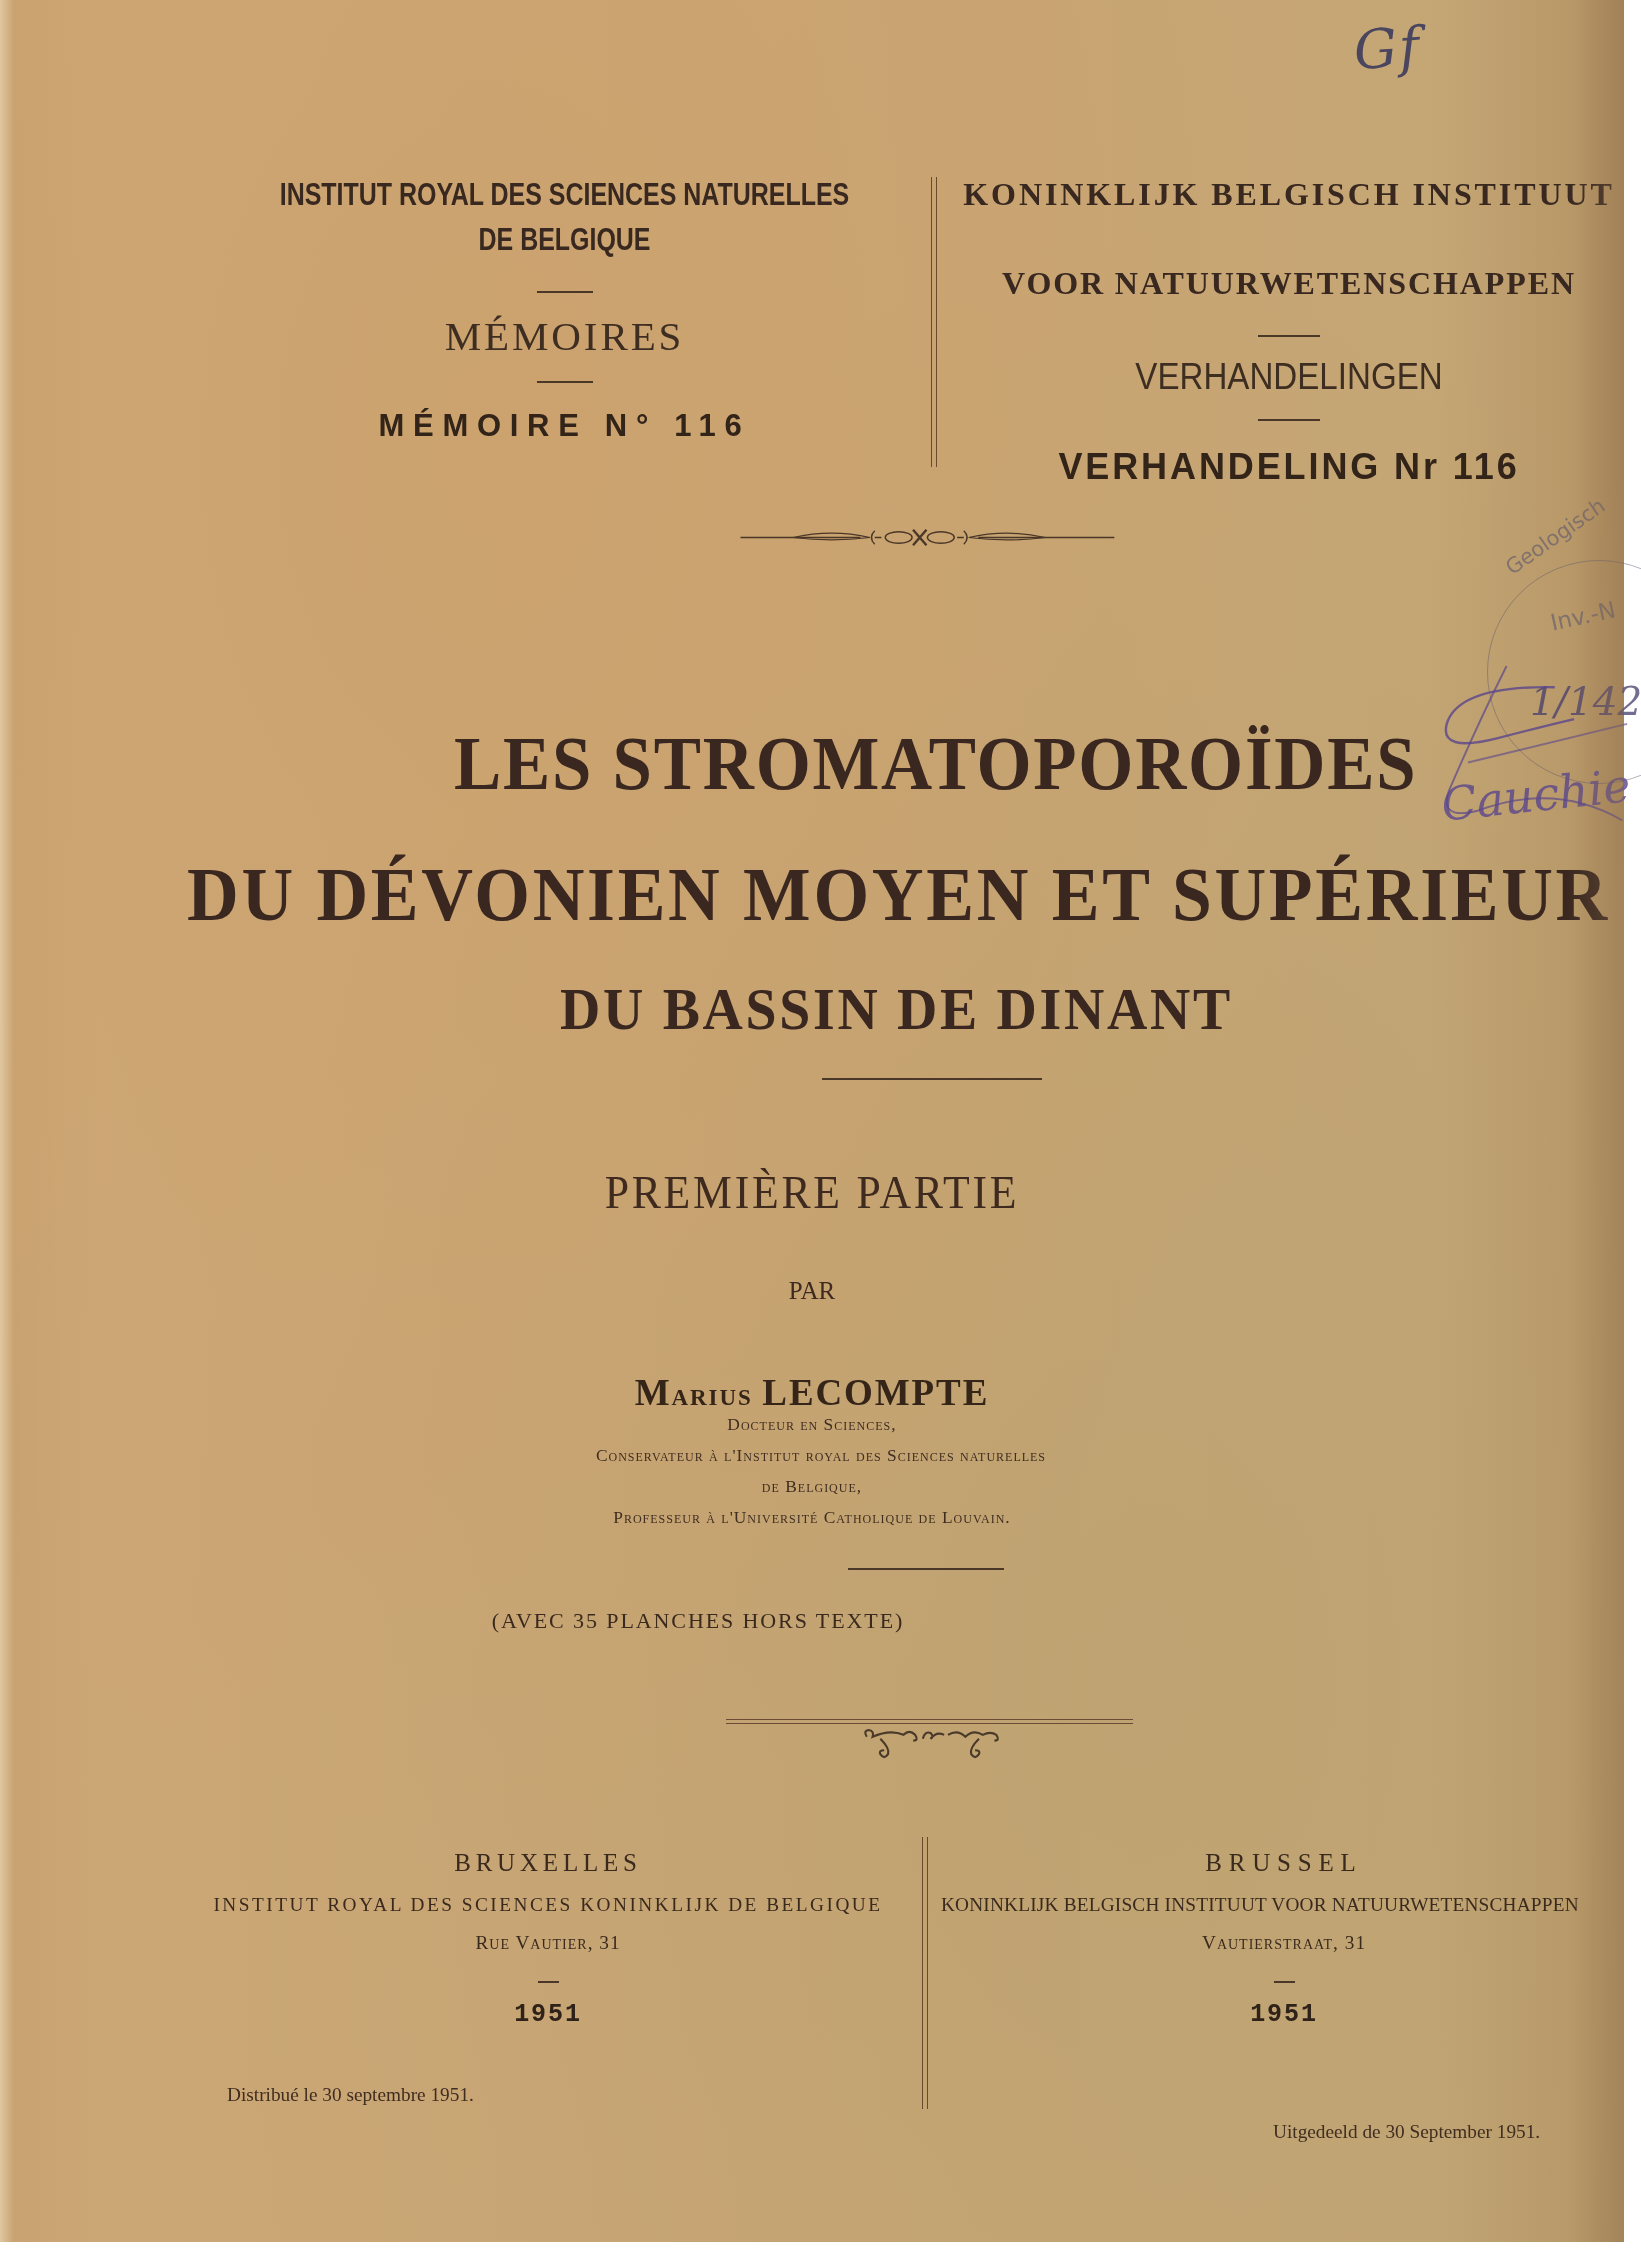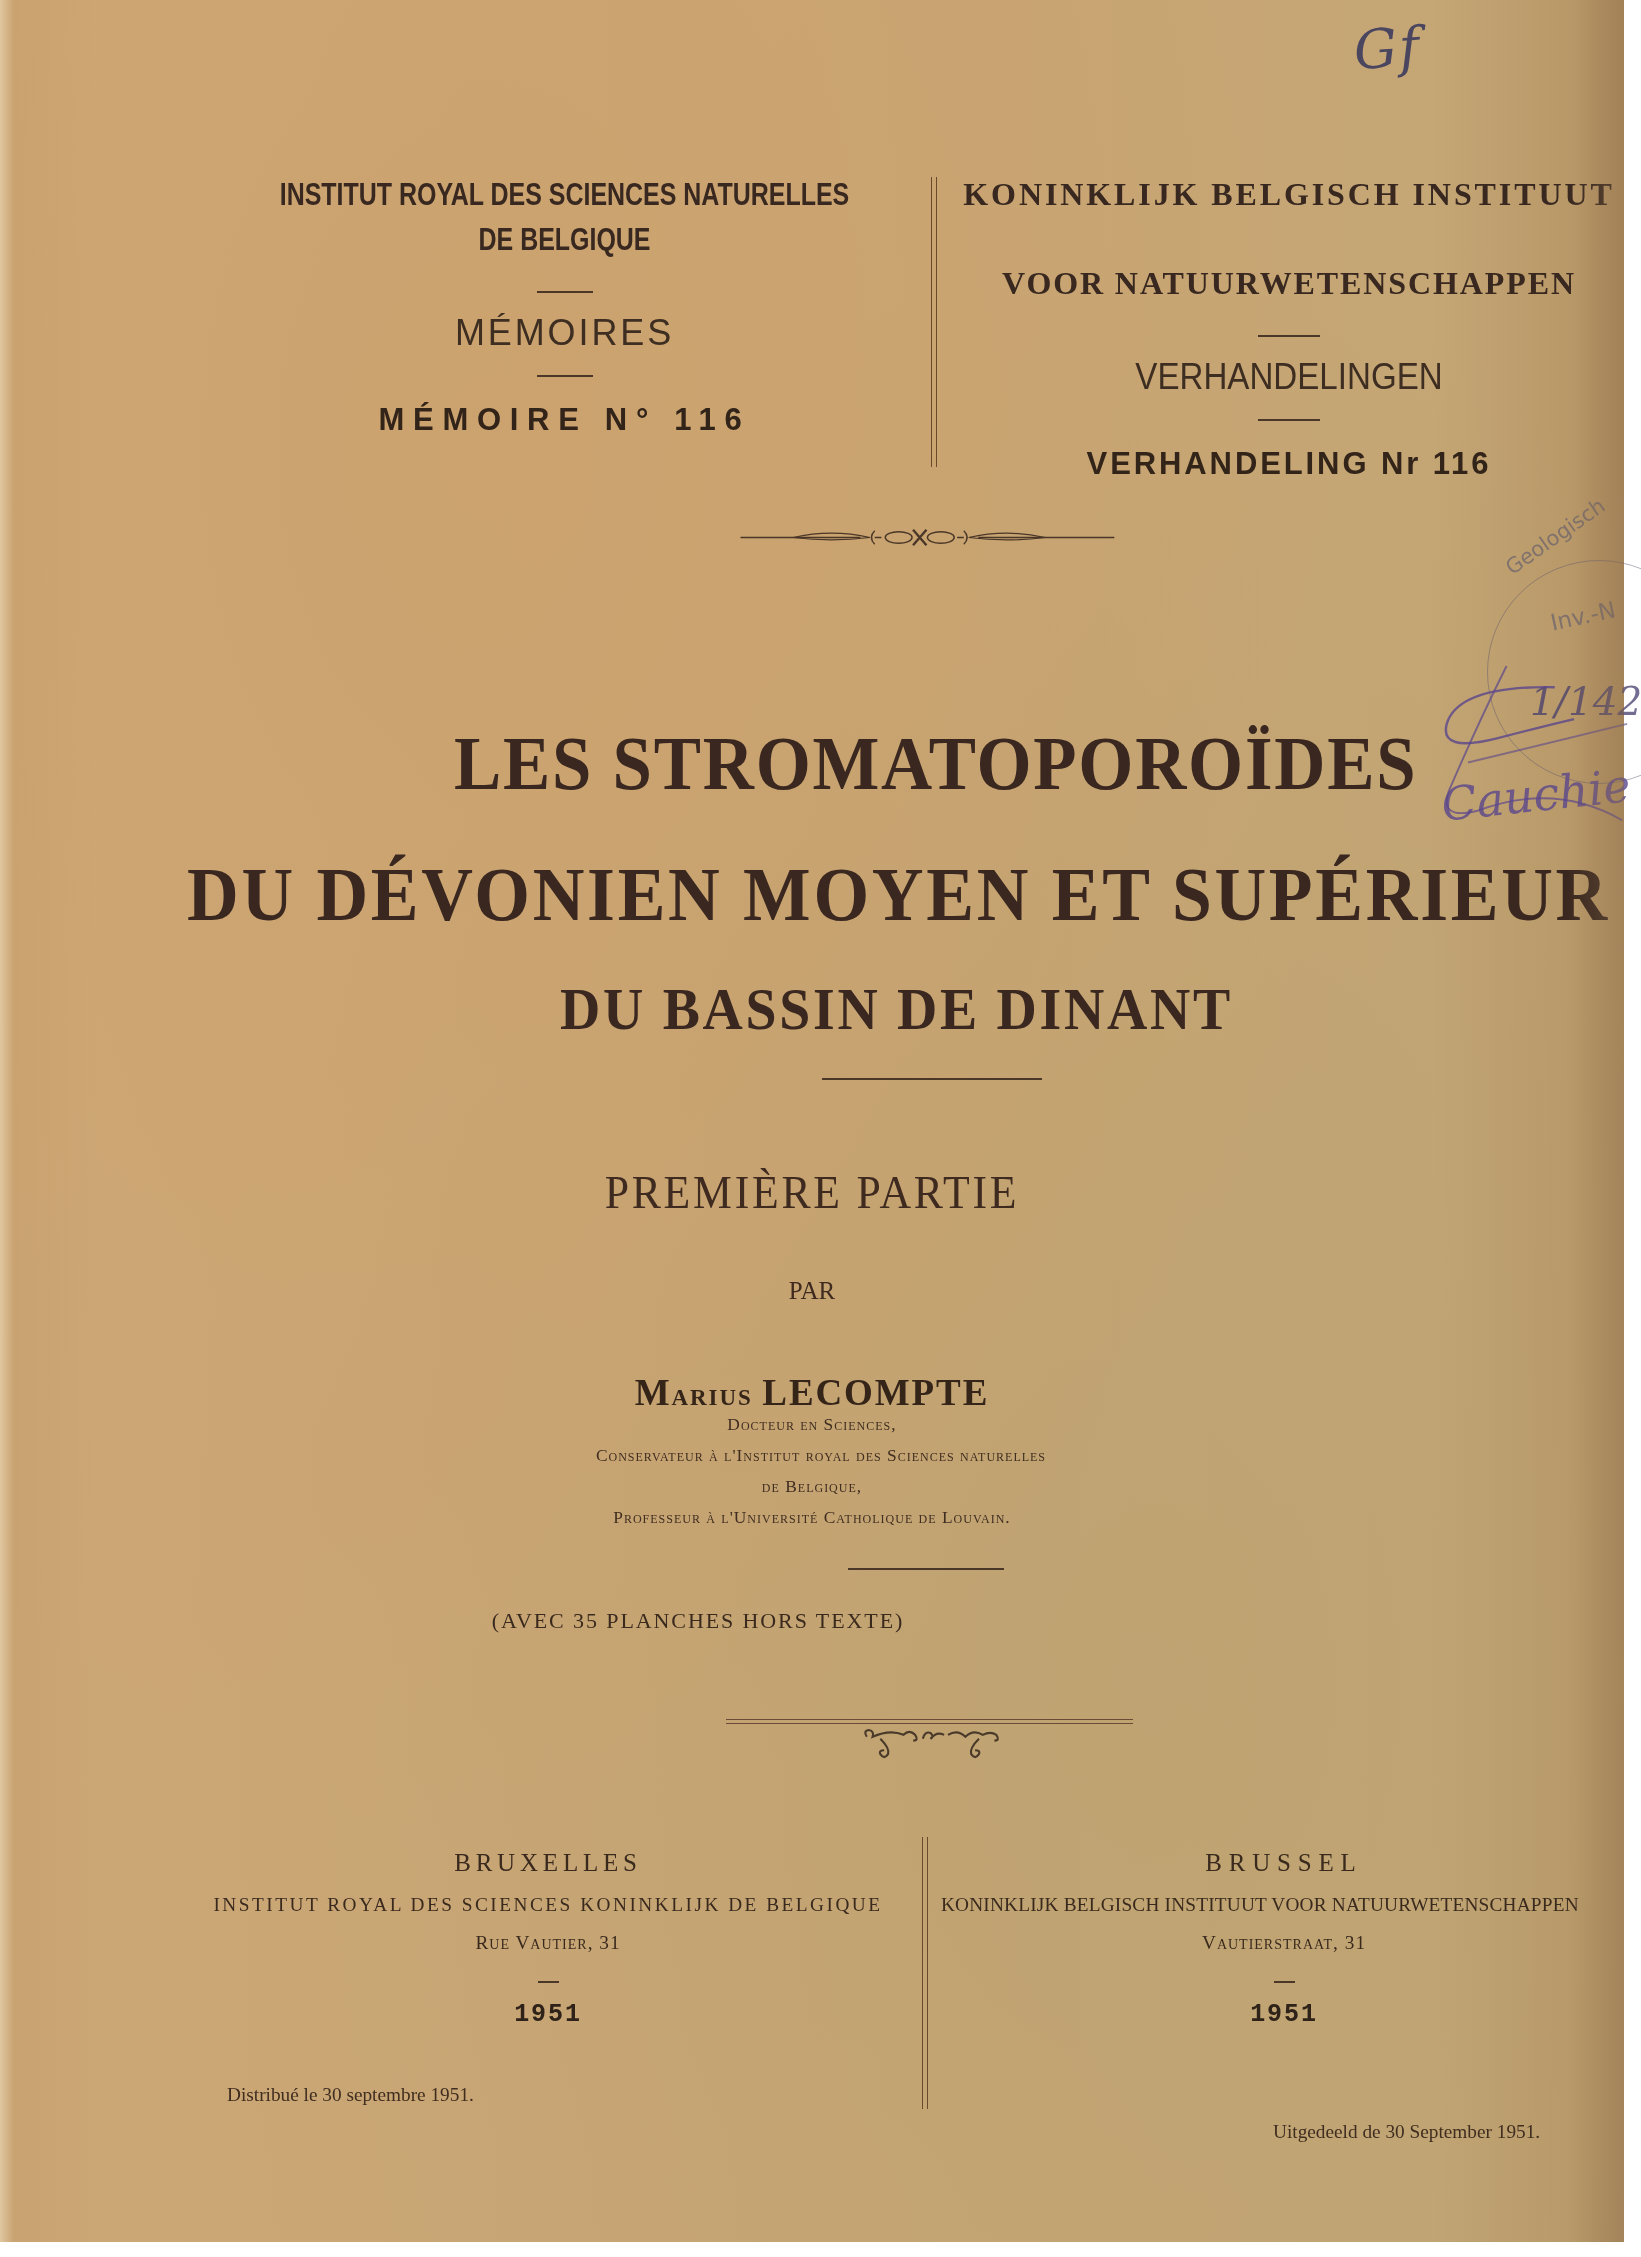--- a/index.html
+++ b/index.html
@@ -77,43 +77,43 @@
       white-space: nowrap;
       color: #382820;
     }
     .short-rule {
       width: 56px;
       height: 1.9px;
       background: #4a3728;
       margin: 0 auto;
     }
     .series-name {
-      font-family: Liberation Sans, sans-serif;
-      font-size: 36px;
+      font-family: Liberation Serif, serif;
+      font-size: 41px;
       letter-spacing: 2.9px;
       color: #3e2e22;
     }
     .series-name-nl {
       font-family: "Liberation Sans", sans-serif;
       font-size: 36px;
       letter-spacing: 0px;
       color: #3e2e22;
       transform: scaleX(0.92);
     }
     .memoir-no {
       font-family: "Liberation Sans", sans-serif;
       font-weight: bold;
       font-size: 31px;
       letter-spacing: 8.7px;
       color: #332419;
     }
     .memoir-no-nl {
       font-family: "Liberation Sans", sans-serif;
       font-weight: bold;
-      font-size: 31px;
+      font-size: 36px;
       letter-spacing: 2.9px;
       color: #332419;
     }
 
     .vline {
       position: absolute;
       width: 3.9px;
       border-left: 1.4px solid #6b4a2c;
       border-right: 1.4px solid #6b4a2c;
     }

